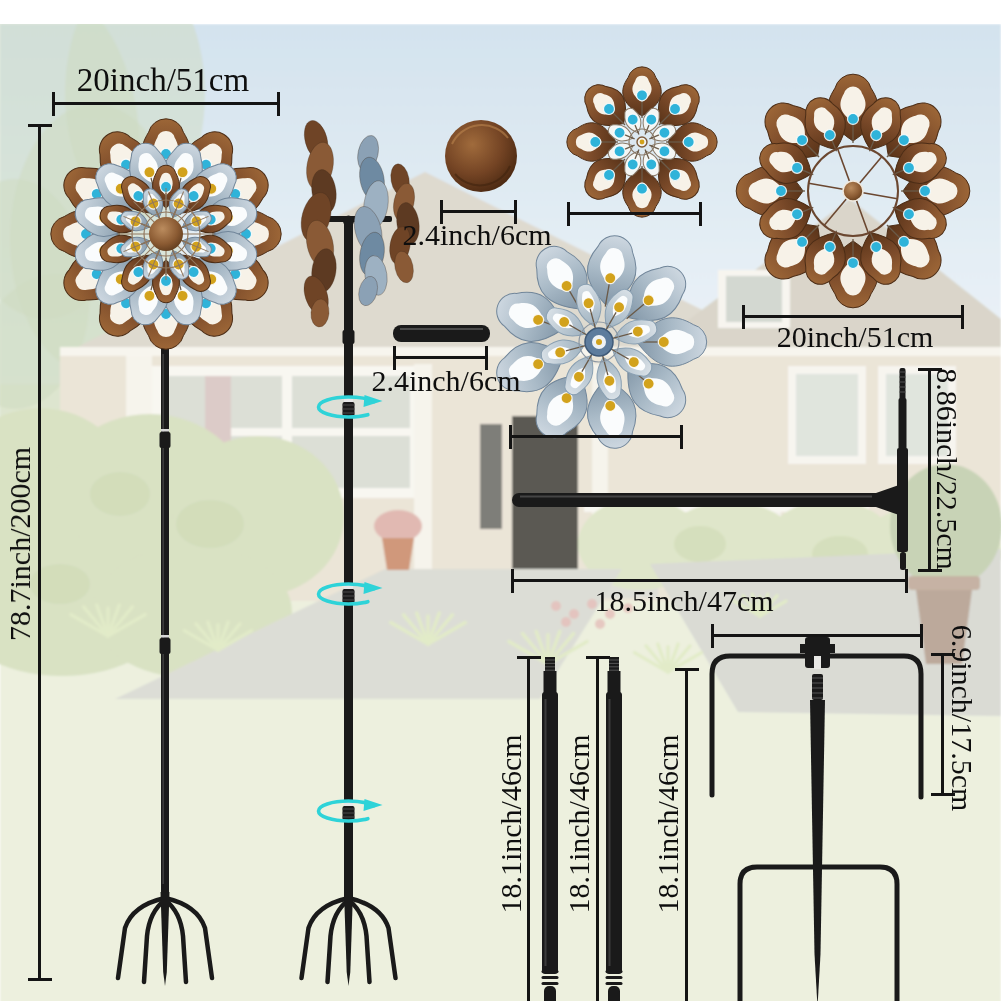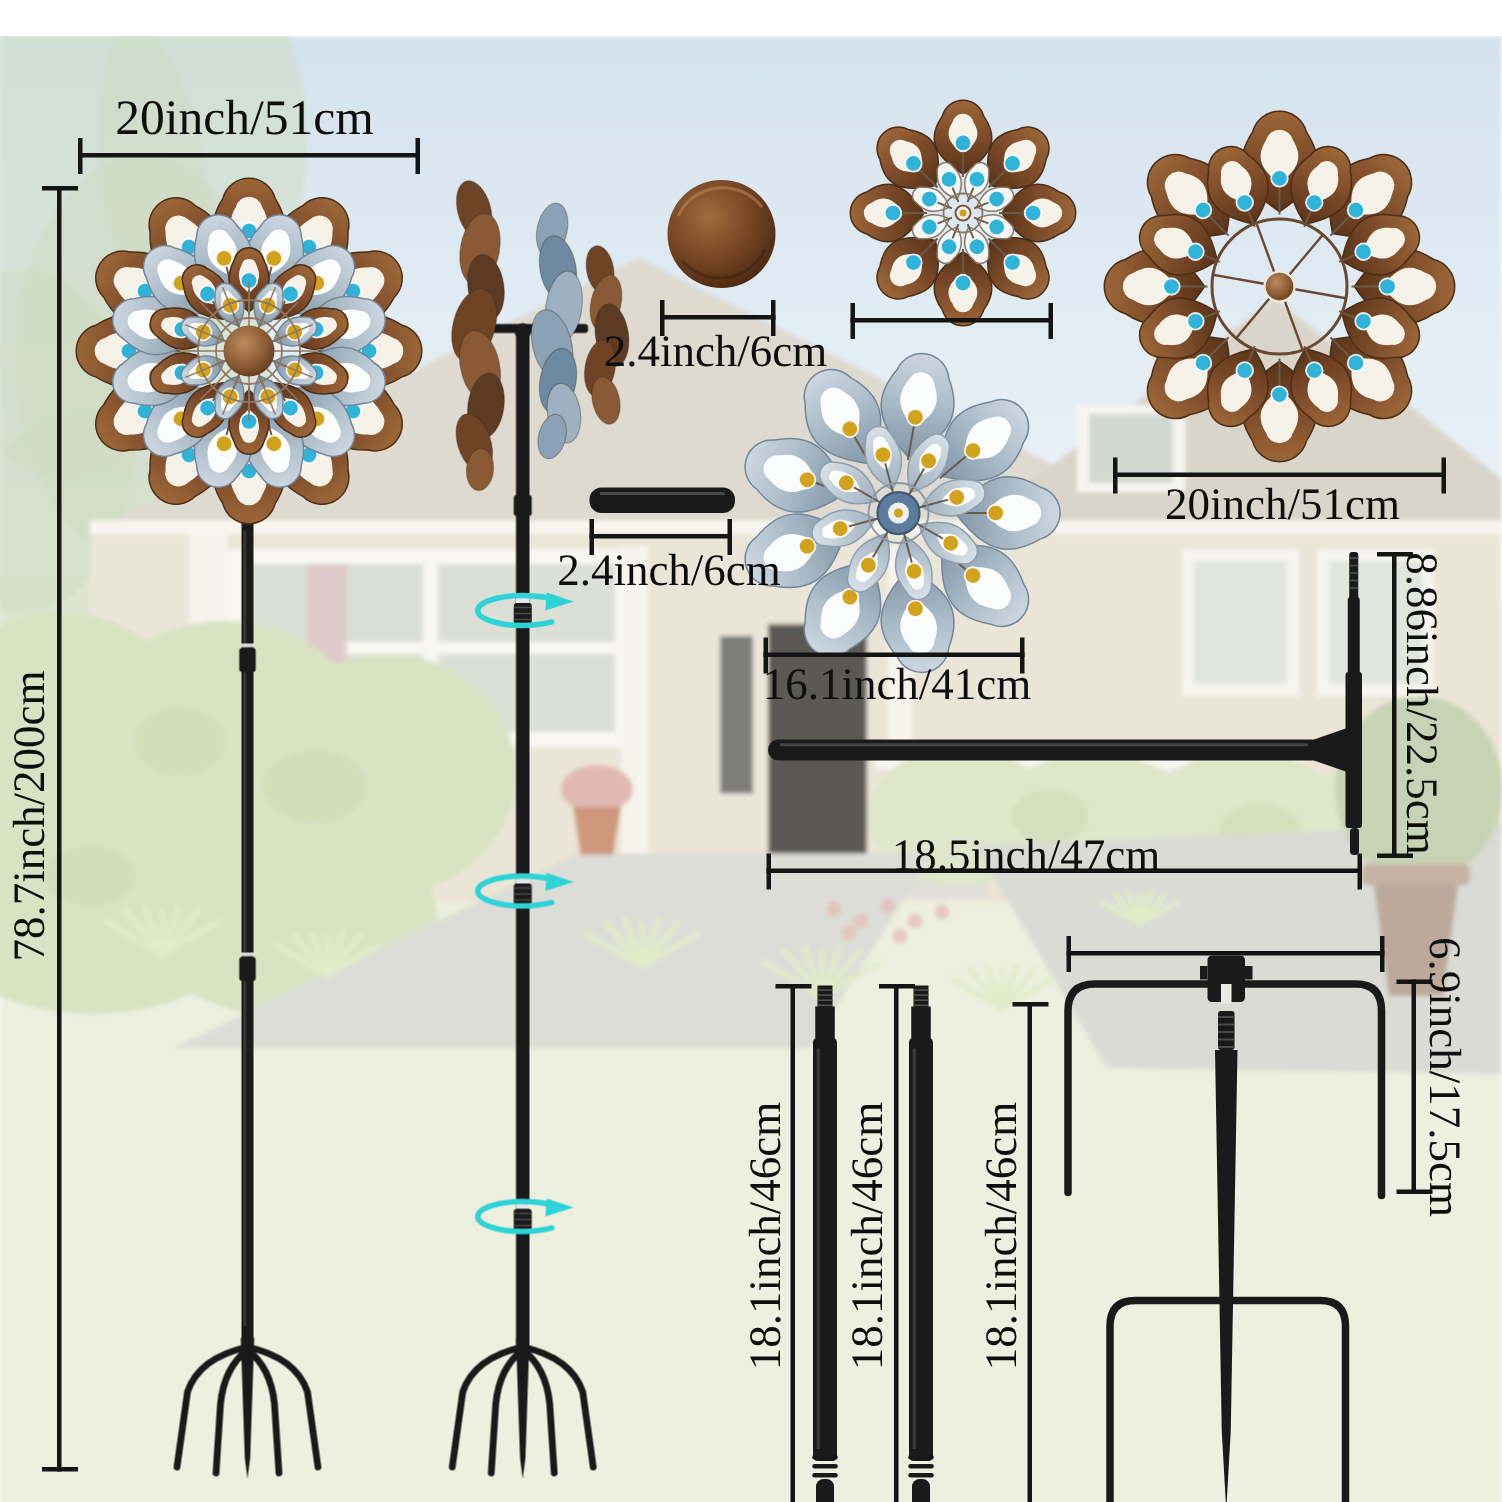--- a/index.html
+++ b/index.html
@@ -903,20 +903,19 @@
   <div class="vdim" style="left:941px;top:629px;height:143px;"></div>
   <div class="vdim" style="left:527px;top:632px;height:350px;"></div>
   <div class="vdim" style="left:596px;top:632px;height:350px;"></div>
   <div class="vdim" style="left:685px;top:644px;height:338px;"></div>
 
   <div class="dim-label" style="left:163px;top:56px;font-size:33px;">20inch/51cm</div>
   <div class="dim-label rotm90" style="left:20px;top:520px;">78.7inch/200cm</div>
   <div class="dim-label" style="left:477px;top:211px;">2.4inch/6cm</div>
   <div class="dim-label" style="left:855px;top:313px;">20inch/51cm</div>
   <div class="dim-label" style="left:446px;top:357px;">2.4inch/6cm</div>
-  <div class="dim-label" style="left:598px;top:433px;">16.1inch/41cm</div>
   <div class="dim-label rot90" style="left:947px;top:445px;">8.86inch/22.5cm</div>
-  <div class="dim-label" style="left:684px;top:547px;">18.5inch/47cm</div>
+  <div class="dim-label" style="left:684px;top:577px;">18.5inch/47cm</div>
   <div class="dim-label rot90" style="left:962px;top:694px;">6.9inch/17.5cm</div>
   <div class="dim-label rotm90" style="left:511px;top:800px;">18.1inch/46cm</div>
   <div class="dim-label rotm90" style="left:579px;top:800px;">18.1inch/46cm</div>
   <div class="dim-label rotm90" style="left:668px;top:800px;">18.1inch/46cm</div>
 </div>
 
 </body></html>

